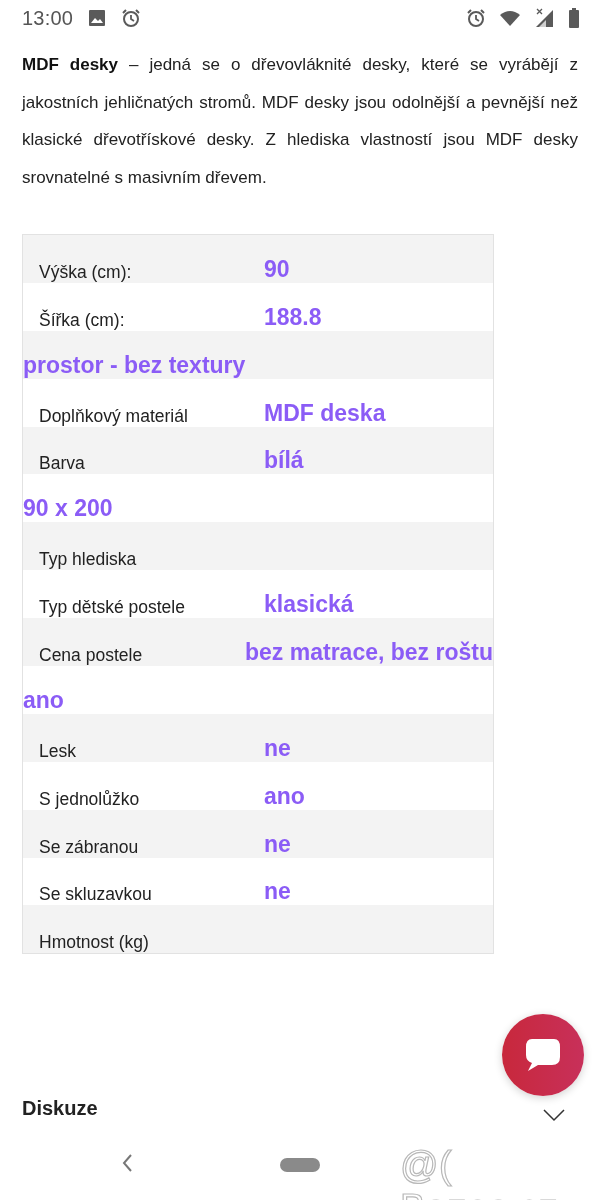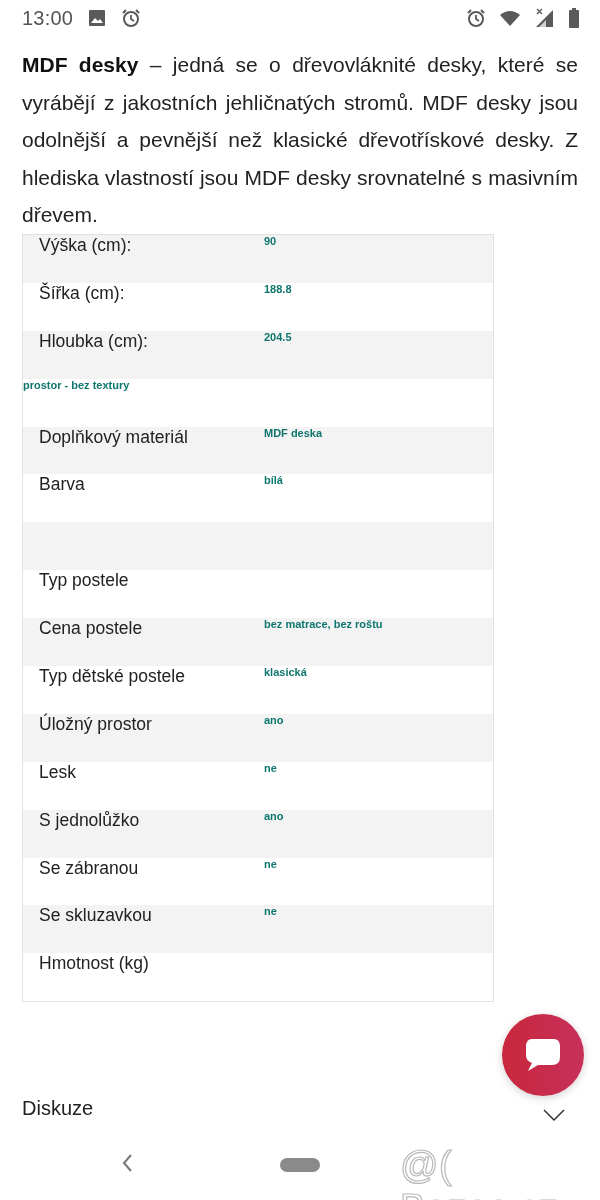--- a/index.html
+++ b/index.html
@@ -5,34 +5,34 @@
     * { box-sizing: border-box; margin: 0; padding: 0; }
     html, body { width: 600px; height: 1200px; background: #ffffff; overflow: hidden; }
     body { font-family: "Liberation Sans", "DejaVu Sans", sans-serif; color: #1e1e1e; position: relative; }
 
     .status-bar { position: absolute; top: 0; left: 0; width: 600px; height: 36px; display: flex; align-items: center; justify-content: space-between; padding: 0 20px 0 22px; color: #5a5a5a; }
     .status-left, .status-right { display: flex; align-items: center; gap: 14px; }
     .status-time { font-size: 20px; color: #555; letter-spacing: 0.2px; }
     .icon { display: inline-block; width: 20px; height: 20px; }
     .icon svg { width: 100%; height: 100%; display: block; }
 
-    .intro { position: absolute; top: 46px; left: 22px; width: 556px; font-size: 21px; line-height: 37.5px; color: #222; text-align: justify; }
+    .intro { position: absolute; top: 46px; left: 22px; width: 556px; font-size: 17px; line-height: 37.5px; color: #222; text-align: justify; }
     .intro b { font-weight: bold; color: #111; }
 
     .spec-table { position: absolute; top: 234px; left: 22px; width: 472px; border: 1px solid #e2e2e2; border-collapse: collapse; }
-    .spec-row { display: flex; height: 47.9px; align-items: flex-start; }
+    .spec-row { display: flex; height: 47.9px; align-items: flex-end; }
     .spec-row:nth-child(odd) { background: #f3f3f3; }
     .spec-row:nth-child(even) { background: #ffffff; }
     .spec-label { width: 241px; padding-left: 16px; font-size: 17.5px; color: #222; white-space: nowrap; }
-    .spec-value { flex: 1; font-size: 11px; font-weight: bold; color: #0f766e; white-space: nowrap; }
+    .spec-value { flex: 1; font-size: 23px; font-weight: bold; color: #8b5cf6; white-space: nowrap; }
 
     .chat-fab { position: absolute; left: 502px; top: 1014px; width: 82px; height: 82px; border-radius: 50%; background: linear-gradient(90deg, #c8283c, #c8305a); box-shadow: 0 2px 8px rgba(0,0,0,0.18); display: flex; align-items: center; justify-content: center; cursor: pointer; }
     .chat-fab svg { width: 42px; height: 40px; }
 
-    .discussion { position: absolute; top: 1090px; left: 22px; width: 556px; height: 36px; display: flex; align-items: center; justify-content: space-between; }
+    .discussion { position: absolute; top: 1090px; left: 22px; width: 556px; height: 36px; display: flex; align-items: center; justify-content: space-between; font-weight: bold; }
     .discussion-label { font-size: 20px; color: #222; }
     .chevron { width: 24px; height: 14px; margin-right: 12px; margin-top: 14px; }
 
     .nav-bar { position: absolute; top: 1140px; left: 0; width: 600px; height: 60px; }
     .nav-back { position: absolute; left: 118px; top: 12px; width: 18px; height: 22px; }
     .nav-home { position: absolute; left: 280px; top: 18px; width: 40px; height: 14px; border-radius: 7px; background: #8a8a8a; }
     .watermark { position: absolute; left: 400px; top: 4px; font-size: 38px; color: transparent; -webkit-text-stroke: 1.2px #b8b8b8; letter-spacing: 0.5px; }
   </style>
 </head>
 <body>
@@ -88,49 +88,45 @@
 <div class="spec-table">
   <div class="spec-row">
       <span class="spec-label">Výška (cm):</span>
       <span class="spec-value">90</span>
     </div>
   <div class="spec-row">
       <span class="spec-label">Šířka (cm):</span>
       <span class="spec-value">188.8</span>
     </div>
   <div class="spec-row">
-      <span class="spec-label">Hloubka (cm):</span>
-      <span class="spec-value">204.5</span>
-    </div>
-  <div class="spec-row">
       <span class="spec-value">prostor - bez textury</span>
     </div>
   <div class="spec-row">
       <span class="spec-label">Doplňkový materiál</span>
       <span class="spec-value">MDF deska</span>
     </div>
   <div class="spec-row">
       <span class="spec-label">Barva</span>
       <span class="spec-value">bílá</span>
     </div>
   <div class="spec-row">
+      <span class="spec-value">90 x 200</span>
     </div>
   <div class="spec-row">
-      <span class="spec-label">Typ postele</span>
+      <span class="spec-label">Typ hlediska</span>
+    </div>
+  <div class="spec-row">
+      <span class="spec-label">Typ dětské postele</span>
+      <span class="spec-value">klasická</span>
     </div>
   <div class="spec-row">
       <span class="spec-label">Cena postele</span>
       <span class="spec-value">bez matrace, bez roštu</span>
     </div>
   <div class="spec-row">
-      <span class="spec-label">Typ dětské postele</span>
-      <span class="spec-value">klasická</span>
-    </div>
-  <div class="spec-row">
-      <span class="spec-label">Úložný prostor</span>
       <span class="spec-value">ano</span>
     </div>
   <div class="spec-row">
       <span class="spec-label">Lesk</span>
       <span class="spec-value">ne</span>
     </div>
   <div class="spec-row">
       <span class="spec-label">S jednolůžko</span>
       <span class="spec-value">ano</span>
     </div>

